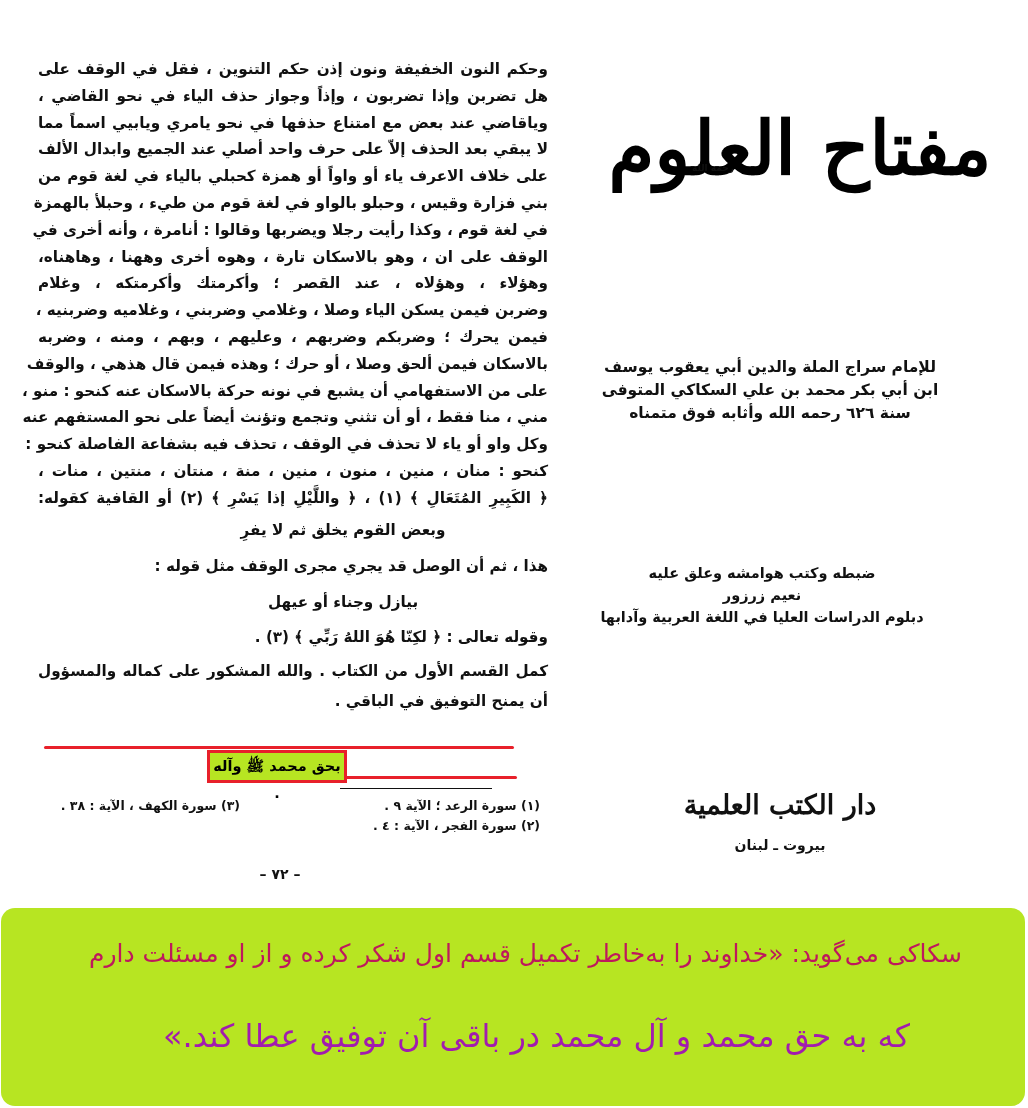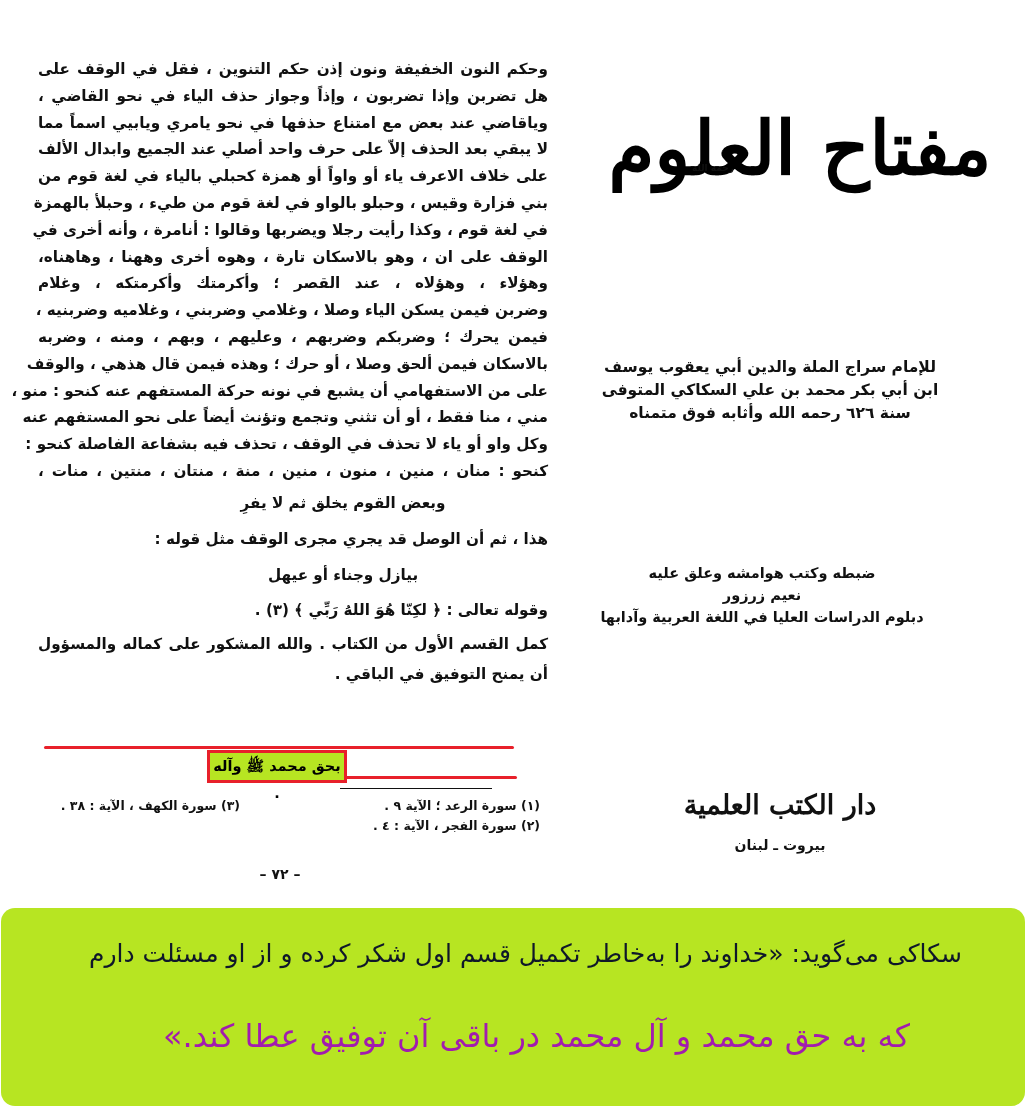--- a/index.html
+++ b/index.html
@@ -62,21 +62,21 @@
       font-weight: bold; font-size: 14px; line-height: 22px;
     }
 
     
     .caption-panel {
       position: absolute; left: 1px; top: 908px; width: 1024px; height: 198px;
       background: #b7e522; border-radius: 14px;
     }
     .caption-line1 {
       position: absolute; left: 14px; top: 932px; width: 948px; direction: rtl; text-align: right;
-      font-family: "DejaVu Sans", sans-serif; font-size: 25px; line-height: 44px; color: #0f172a;
+      font-family: "DejaVu Sans", sans-serif; font-size: 25px; line-height: 44px; color: #be185d;
     }
     .caption-line2 {
       position: absolute; left: 30px; top: 1008px; width: 880px; direction: rtl; text-align: right;
       font-family: "DejaVu Sans", sans-serif; font-size: 32px; line-height: 56px; color: #a21caf;
     }
   </style>
 </head>
 <body>
 
 <div class="scan"></div>
@@ -87,24 +87,25 @@
   <span class="line full">وياقاضي عند بعض مع امتناع حذفها في نحو يامري ويابيي اسماً مما</span>
   <span class="line full">لا يبقي بعد الحذف إلاّ على حرف واحد أصلي عند الجميع وابدال الألف</span>
   <span class="line full">على خلاف الاعرف ياء أو واواً أو همزة كحبلي بالياء في لغة قوم من</span>
   <span class="line full">بني فزارة وقيس ، وحبلو بالواو في لغة قوم من طيء ، وحبلأ بالهمزة</span>
   <span class="line full">في لغة قوم ، وكذا رأيت رجلا ويضربها وقالوا : أنامرة ، وأنه أخرى في</span>
   <span class="line full">الوقف على ان ، وهو بالاسكان تارة ، وهوه أخرى وههنا ، وهاهناه،</span>
   <span class="line full">وهؤلاء ، وهؤلاه ، عند القصر ؛ وأكرمتك وأكرمتكه ، وغلام</span>
   <span class="line full">وضربن فيمن يسكن الياء وصلا ، وغلامي وضربني ، وغلاميه وضربنيه ،</span>
   <span class="line full">فيمن يحرك ؛ وضربكم وضربهم ، وعليهم ، وبهم ، ومنه ، وضربه</span>
   <span class="line full">بالاسكان فيمن ألحق وصلا ، أو حرك ؛ وهذه فيمن قال هذهي ، والوقف</span>
-  <span class="line full">على من الاستفهامي أن يشبع في نونه حركة المستفهم عنه كنحو : منو ،</span>
+  <span class="line full">على من الاستفهامي أن يشبع في نونه حركة بالاسكان عنه كنحو : منو ،</span>
   <span class="line full">مني ، منا فقط ، أو أن تثني وتجمع وتؤنث أيضاً على نحو المستفهم عنه</span>
   <span class="line full">وكل واو أو ياء لا تحذف في الوقف ، تحذف فيه بشفاعة الفاصلة كنحو :</span>
   <span class="line full">كنحو : منان ، منين ، منون ، منين ، منة ، منتان ، منتين ، منات ،</span>
+  <span class="line full">﴿ الكَبِيرِ المُتَعَالِ ﴾ (١) ، ﴿ واللَّيْلِ إذا يَسْرِ ﴾ (٢) أو القافية كقوله:</span>
   <span class="line center1" style="line-height:36px">وبعض القوم يخلق ثم لا يفرِ</span>
   <span class="line short" style="line-height:36px">هذا ، ثم أن الوصل قد يجري مجرى الوقف مثل قوله :</span>
   <span class="line center1" style="line-height:36px">بيازل وجناء أو عيهل</span>
   <span class="line short" style="line-height:34px">وقوله تعالى : ﴿ لكِنّا هُوَ اللهُ رَبِّي ﴾ (٣) .</span>
   <span class="line full" style="line-height:34px">كمل القسم الأول من الكتاب . والله المشكور على كماله والمسؤول</span>
   <span class="line short" style="line-height:26px">أن يمنح التوفيق في الباقي .</span>
 </div>
 
 <div class="red-ul1"></div>
 <div class="red-ul2"></div>

